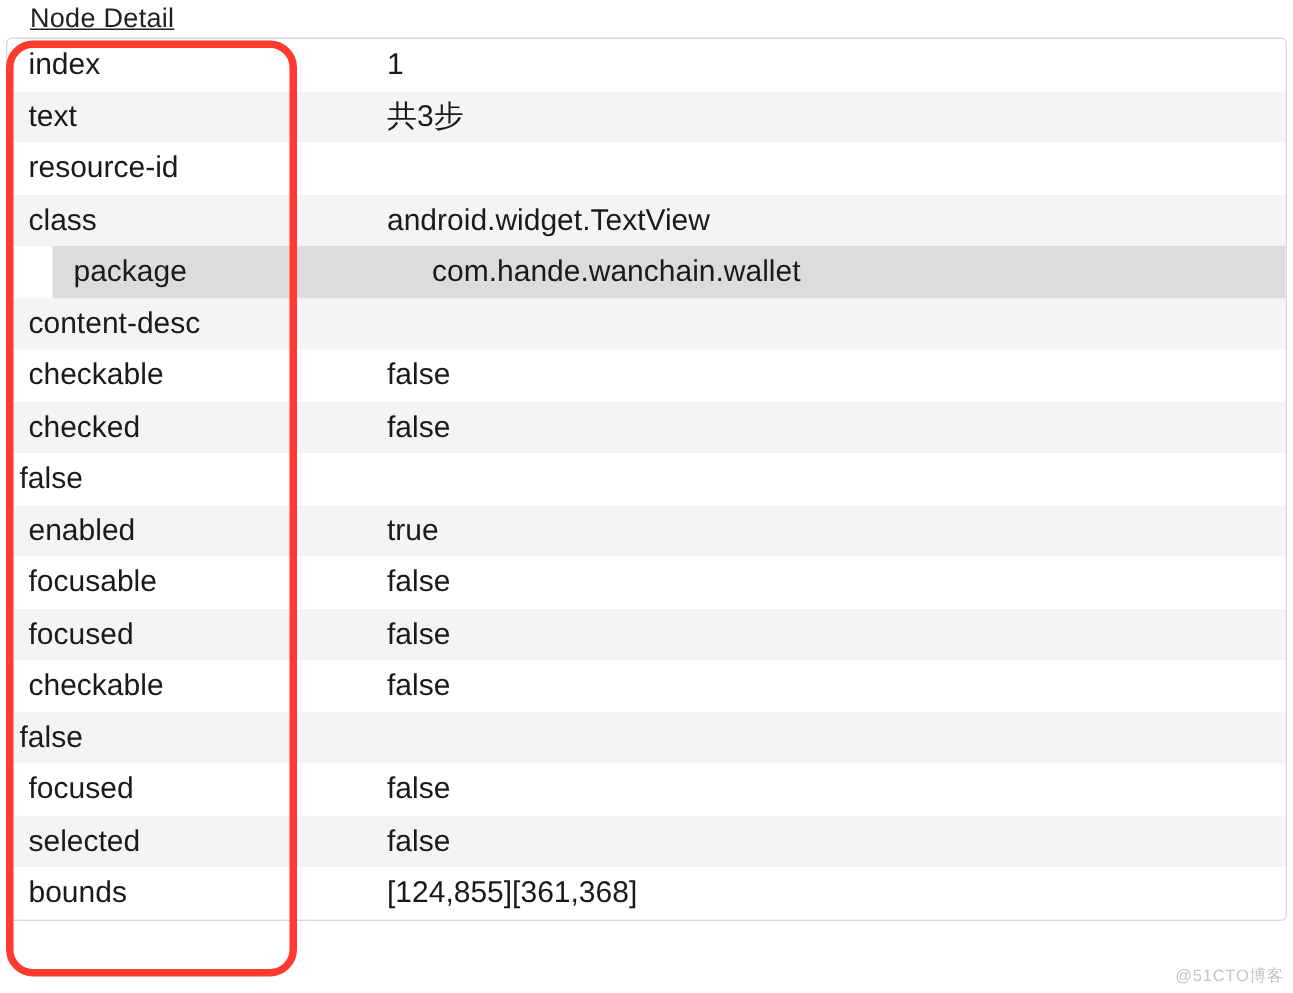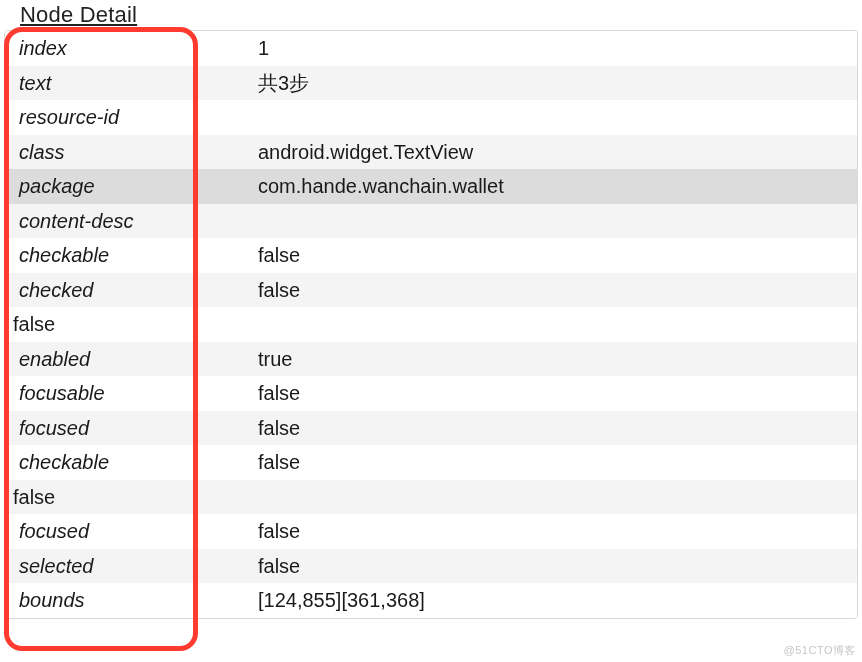--- a/index.html
+++ b/index.html
@@ -16,21 +16,21 @@
       height: 662px;
       position: relative;
     }
     .panel {
       width: 100%;
       height: 100%;
       background: #fff;
       position: relative;
     }
     .panel-title {
-      font-size: 22px;
+      font-size: 18px;
       color: #222;
       padding: 2px 0 2px 20px;
       text-decoration: underline;
       font-weight: 400;
       letter-spacing: 0.2px;
     }
     .table-wrap {
       border: 1px solid #d8d8d8;
       border-radius: 4px;
       overflow: hidden;
@@ -44,27 +44,27 @@
       line-height: 1;
     }
     .row:nth-child(odd) {
       background: #ffffff;
     }
     .row:nth-child(even) {
       background: #f4f4f4;
     }
     .row.selected {
       background: #dcdcdc !important;
+      margin-left: 30px;
     }
     .cell-key {
       width: 245px;
       padding-left: 14px;
       color: #1a1a1a;
       flex-shrink: 0;
-      font-style: italic;
     }
     .cell-val {
       flex: 1;
       padding-left: 8px;
       color: #1a1a1a;
     }
     .highlight-box {
       position: absolute;
       left: 4px;
       top: 27px;

